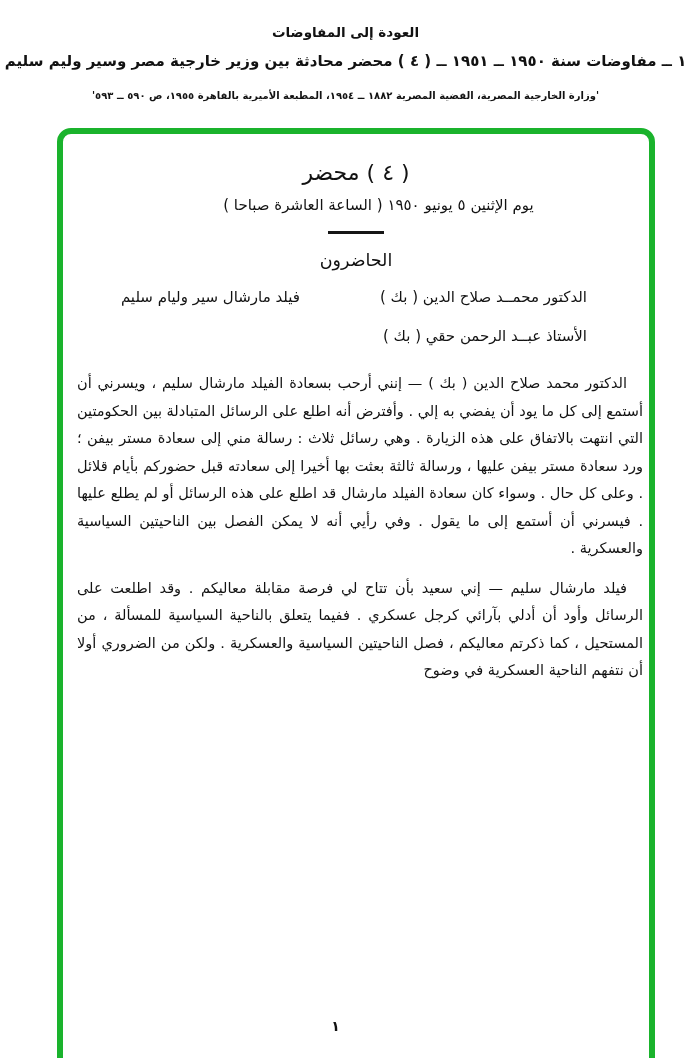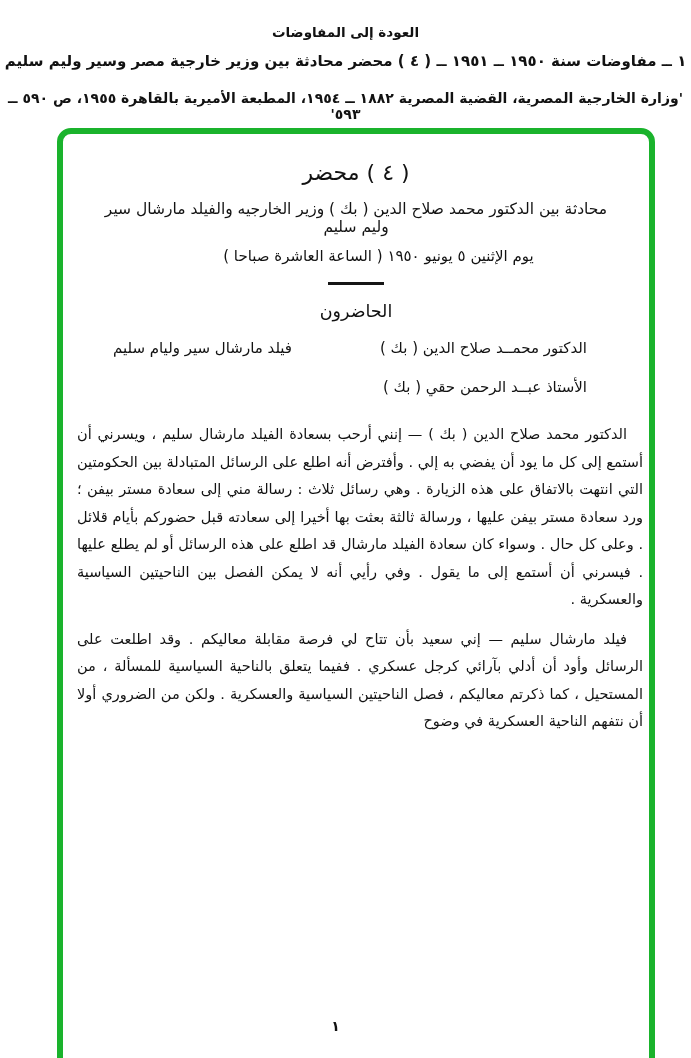--- a/index.html
+++ b/index.html
@@ -9,21 +9,21 @@
     position:relative;
     overflow:hidden;
     font-family:"DejaVu Sans",sans-serif;
     color:#121212;
     direction:rtl;
   }
   
   .hdr{position:absolute;left:0;right:0;text-align:center;direction:rtl;}
   .hdr-back{top:24px;font-size:13.5px;font-weight:bold;letter-spacing:0;}
   .hdr-title{top:52px;font-size:15px;font-weight:bold;}
-  .hdr-source{top:90px;font-size:14px;font-weight:bold;}
+  .hdr-source{top:90px;font-size:10px;font-weight:bold;}
   .hdr-back span{cursor:pointer;}
   
   .docbox{
     position:absolute;left:57px;top:128px;
     width:598px;height:948px;
     box-sizing:border-box;
     border:6px solid #1ab32c;
     border-radius:14px;
     background:#ffffff;
   }
@@ -31,21 +31,21 @@
   .doc-subtitle{margin-top:15px;text-align:center;font-size:15.5px;padding:0 30px;}
   .doc-date{margin-top:11px;text-align:center;font-size:15px;padding-left:45px;}
   .doc-divider{margin:17px auto 0 auto;width:56px;height:3px;background:#161616;}
   .doc-attendees-heading{margin-top:16px;text-align:center;font-size:17.5px;}
   .attendees{margin-top:15px;padding:0 62px 0 42px;}
   .att-row{
     display:flex;flex-direction:row;justify-content:space-between;
     direction:rtl;font-size:15px;margin-bottom:15px;line-height:24px;
   }
   .att-right{text-align:right;}
-  .att-left{text-align:center;min-width:195px;}
+  .att-left{text-align:right;min-width:195px;}
   .paras{padding:0 6px 0 14px;direction:rtl;}
   .paras p{
     margin:0;font-size:14.5px;line-height:27.5px;
     text-align:justify;text-justify:inter-word;
   }
   .p1{margin-top:22px !important;text-indent:16px;}
   .p2{margin-top:12px !important;text-indent:16px;}
   .p3{margin-top:18px !important;}
   
   .pageno{
@@ -57,21 +57,20 @@
 <body>
 
 <div class="hdr hdr-back">
   <span>العودة إلى المفاوضات</span>
 </div>
 <div class="hdr hdr-title">١ ــ مفاوضات سنة ١٩٥٠ ــ ١٩٥١ ــ ( ٤ ) محضر محادثة بين وزير خارجية مصر وسير وليم سليم</div>
 <div class="hdr hdr-source">'وزارة الخارجية المصرية، القضية المصرية ١٨٨٢ ــ ١٩٥٤، المطبعة الأميرية بالقاهرة ١٩٥٥، ص ٥٩٠ ــ ٥٩٣'</div>
 
 <div class="docbox" style="border-color: rgb(26, 179, 44);">
   <div class="doc-heading">( ٤ ) محضر</div>
-  <div class="doc-subtitle">محادثة بين الدكتور محمد صلاح الدين ( بك ) وزير الخارجيه والفيلد مارشال سير وليم سليم</div>
   <div class="doc-date">يوم الإثنين ٥ يونيو ١٩٥٠ ( الساعة العاشرة صباحا )</div>
   <div class="doc-divider"></div>
   <div class="doc-attendees-heading">الحاضرون</div>
 
   <div class="attendees">
     <div class="att-row">
       <span class="att-right">الدكتور محمــد صلاح الدين ( بك )</span>
       <span class="att-left">فيلد مارشال سير وليام سليم</span>
     </div>
     <div class="att-row">

